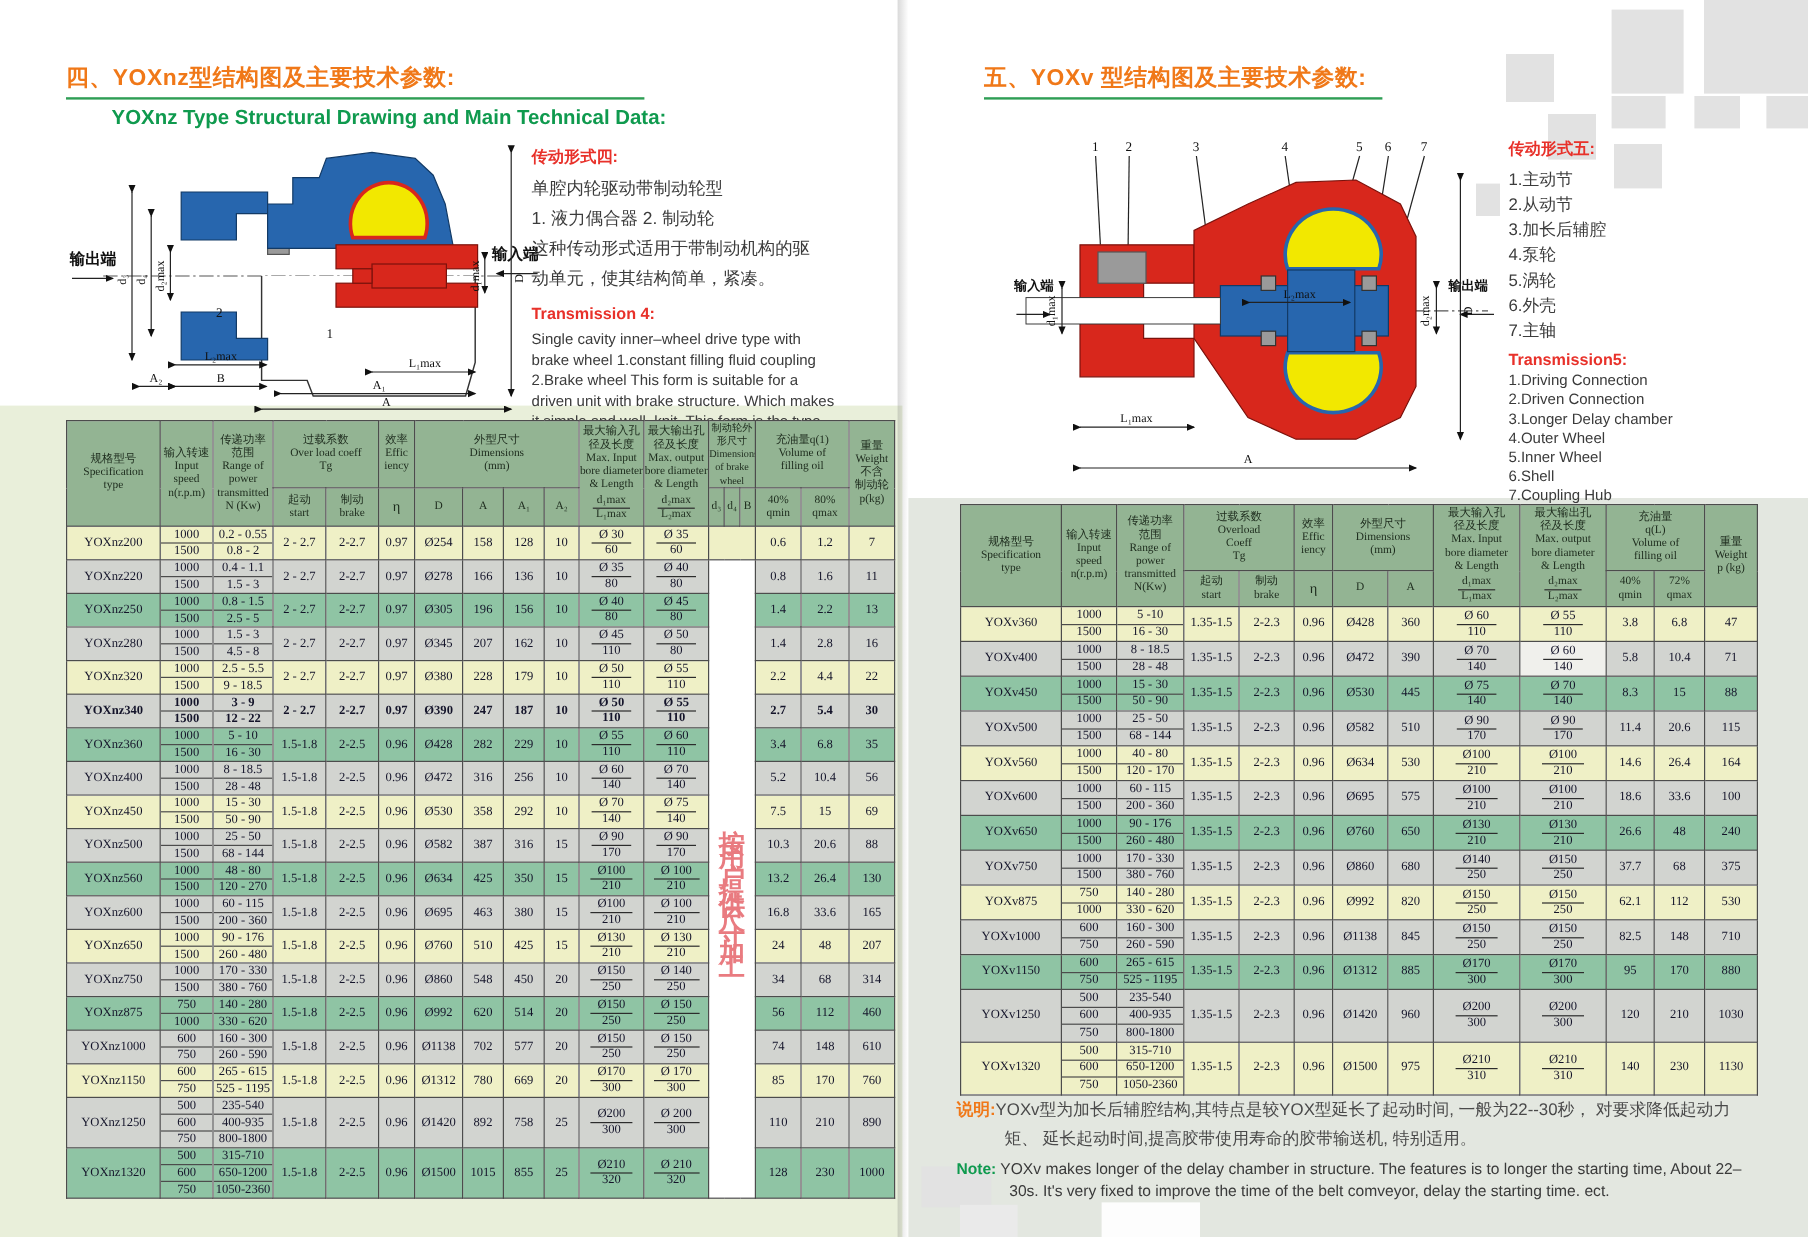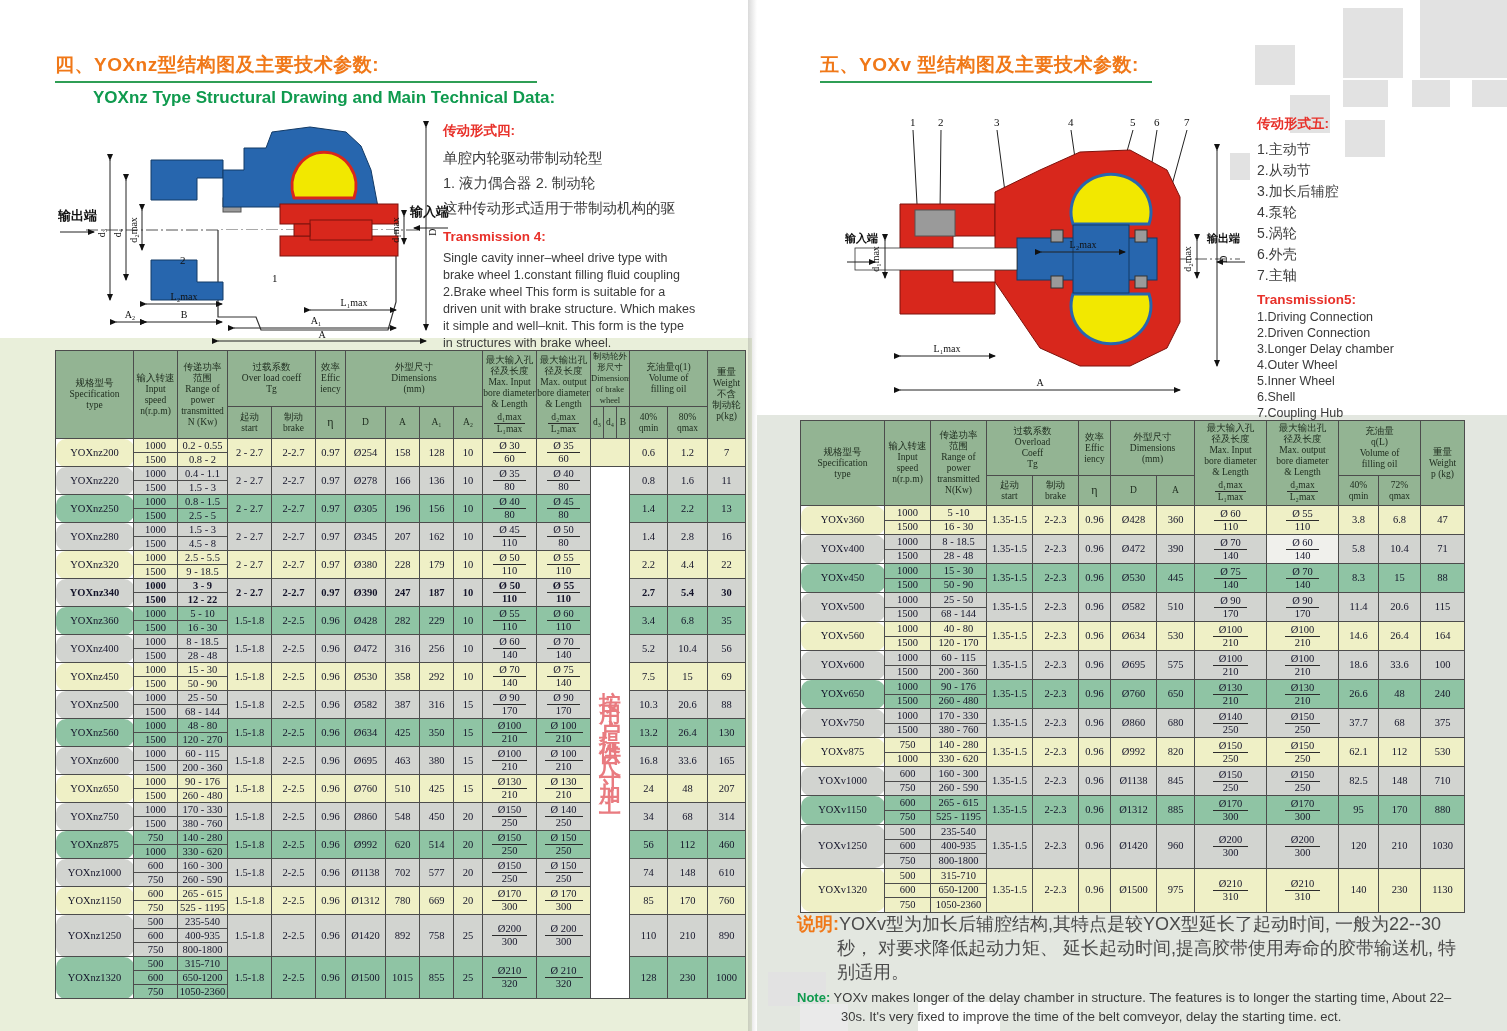--- a/index.html
+++ b/index.html
@@ -23,37 +23,37 @@
   
   table.dtable{border-collapse:collapse;table-layout:fixed;background:#fff;
         font-family:"Liberation Serif",serif;color:#14142a;}
   table.dtable th,table.dtable td{border:1px solid #4c4c4c;text-align:center;vertical-align:middle;padding:0;overflow:hidden;}
   table.dtable thead th{background:#93b493;font-weight:normal;font-size:9.5px;line-height:11px;color:#1d2b1d;}
   .pre{white-space:pre-line;}
   .hfrac{display:inline-block;margin-top:2px;font-size:9.5px;}
   .hfrac span{display:block;line-height:11px;padding:0 3px;}
   .hfrac span:first-child{border-bottom:1px solid #2c2c2c;}
   table.dtable td{font-size:10.5px;line-height:12px;}
-  td.model{font-size:10.5px;border-radius:10px;}
+  td.model{font-size:10.5px;}
   .sub{display:flex;align-items:center;justify-content:center;}
   .sub + .sub{border-top:1px solid #4c4c4c;}
   .frac{display:inline-block;}
   .frac span{display:block;line-height:12px;padding:0 6px;}
   .frac span:first-child{border-bottom:1px solid #2c2c2c;}
   tr.row-y td{background:#eff0c6;}
   tr.row-g td{background:#d2d4d0;}
   tr.row-G td{background:#8fc4a4;}
   table.dtable td.vnote{background:#ffffff;}
   table.dtable td.hl{background:#f0f0ec;}
   .vtext{writing-mode:vertical-rl;text-orientation:upright;margin:0 auto;
          color:#e97b80;font-weight:bold;font-size:22px;letter-spacing:13px;
          font-family:"Liberation Sans",sans-serif;}
   
   .noteblock p{margin:0 0 4px 0;}
-  .note-zh{font-size:18px;color:#4a4a4a;line-height:24px;padding-left:40px;text-indent:-40px;}
+  .note-zh{font-size:14px;color:#4a4a4a;line-height:24px;padding-left:40px;text-indent:-40px;}
   .note-zh .pfx{color:#f07818;font-weight:bold;}
   .note-en{font-size:13px;color:#3a3a3a;line-height:19px;padding-left:44px;text-indent:-44px;}
   .note-en .pfx{color:#0f9a4e;font-weight:bold;}
   
   svg text{font-family:"Liberation Sans",sans-serif;}
   .dim{stroke:#222;stroke-width:1;fill:none;}
   .dimtxt{font-size:10px;fill:#111;font-family:"Liberation Serif",serif;}
   .endtxt{font-size:13px;fill:#111;font-weight:bold;}
   .numtxt{font-size:11px;fill:#111;font-family:"Liberation Serif",serif;}
 </style>
@@ -140,20 +140,21 @@
     <line class="dim" x1="160" y1="229" x2="368" y2="229" marker-start="url(#ar)" marker-end="url(#ar)"></line>
     <text class="dimtxt" x="264" y="226" text-anchor="middle">A</text>
   </svg>
 
   <div style="position:absolute;left:443px;top:122px;width:295px;">
     <div class="redlabel">传动形式四:</div>
     <div class="zh-lines">
         <div>单腔内轮驱动带制动轮型</div>
         <div>1. 液力偶合器  2. 制动轮</div>
         <div>这种传动形式适用于带制动机构的驱</div>
+        <div>动单元，使其结构简单，紧凑。</div>
       </div>
     <div class="redlabel" style="margin-top:8px;">Transmission 4:</div>
     <div class="en-lines">
         <div>Single cavity inner–wheel drive type with</div>
         <div>brake wheel 1.constant filling fluid coupling</div>
         <div>2.Brake  wheel  This form is suitable for a</div>
         <div>driven unit with brake structure. Which makes</div>
         <div>it simple and well–knit. This form is the type</div>
         <div>in structures with brake wheel.</div>
       </div>

